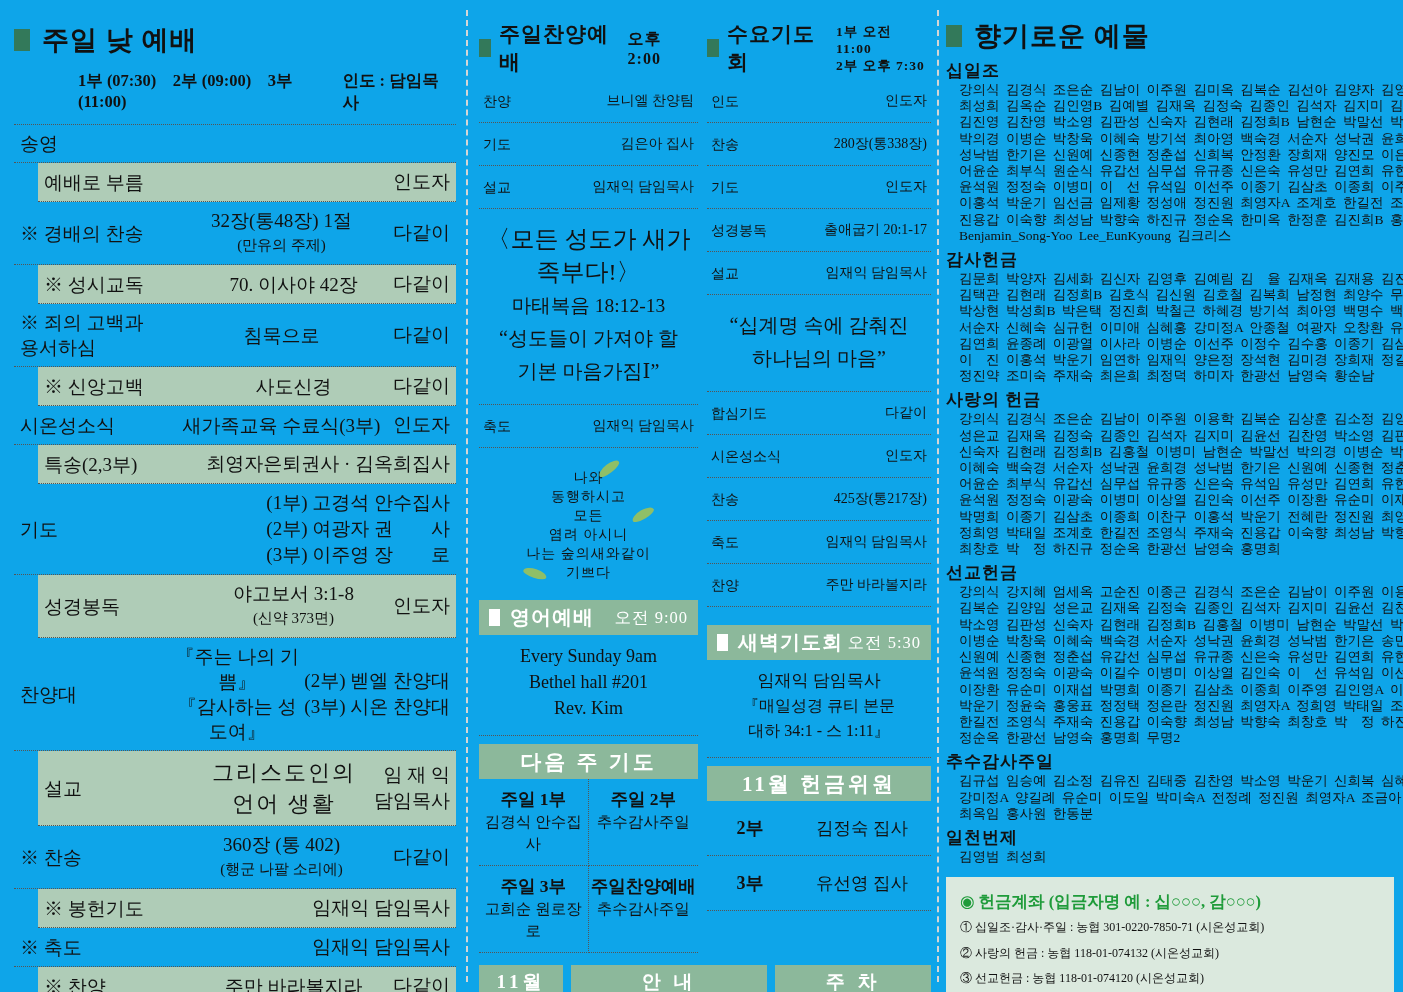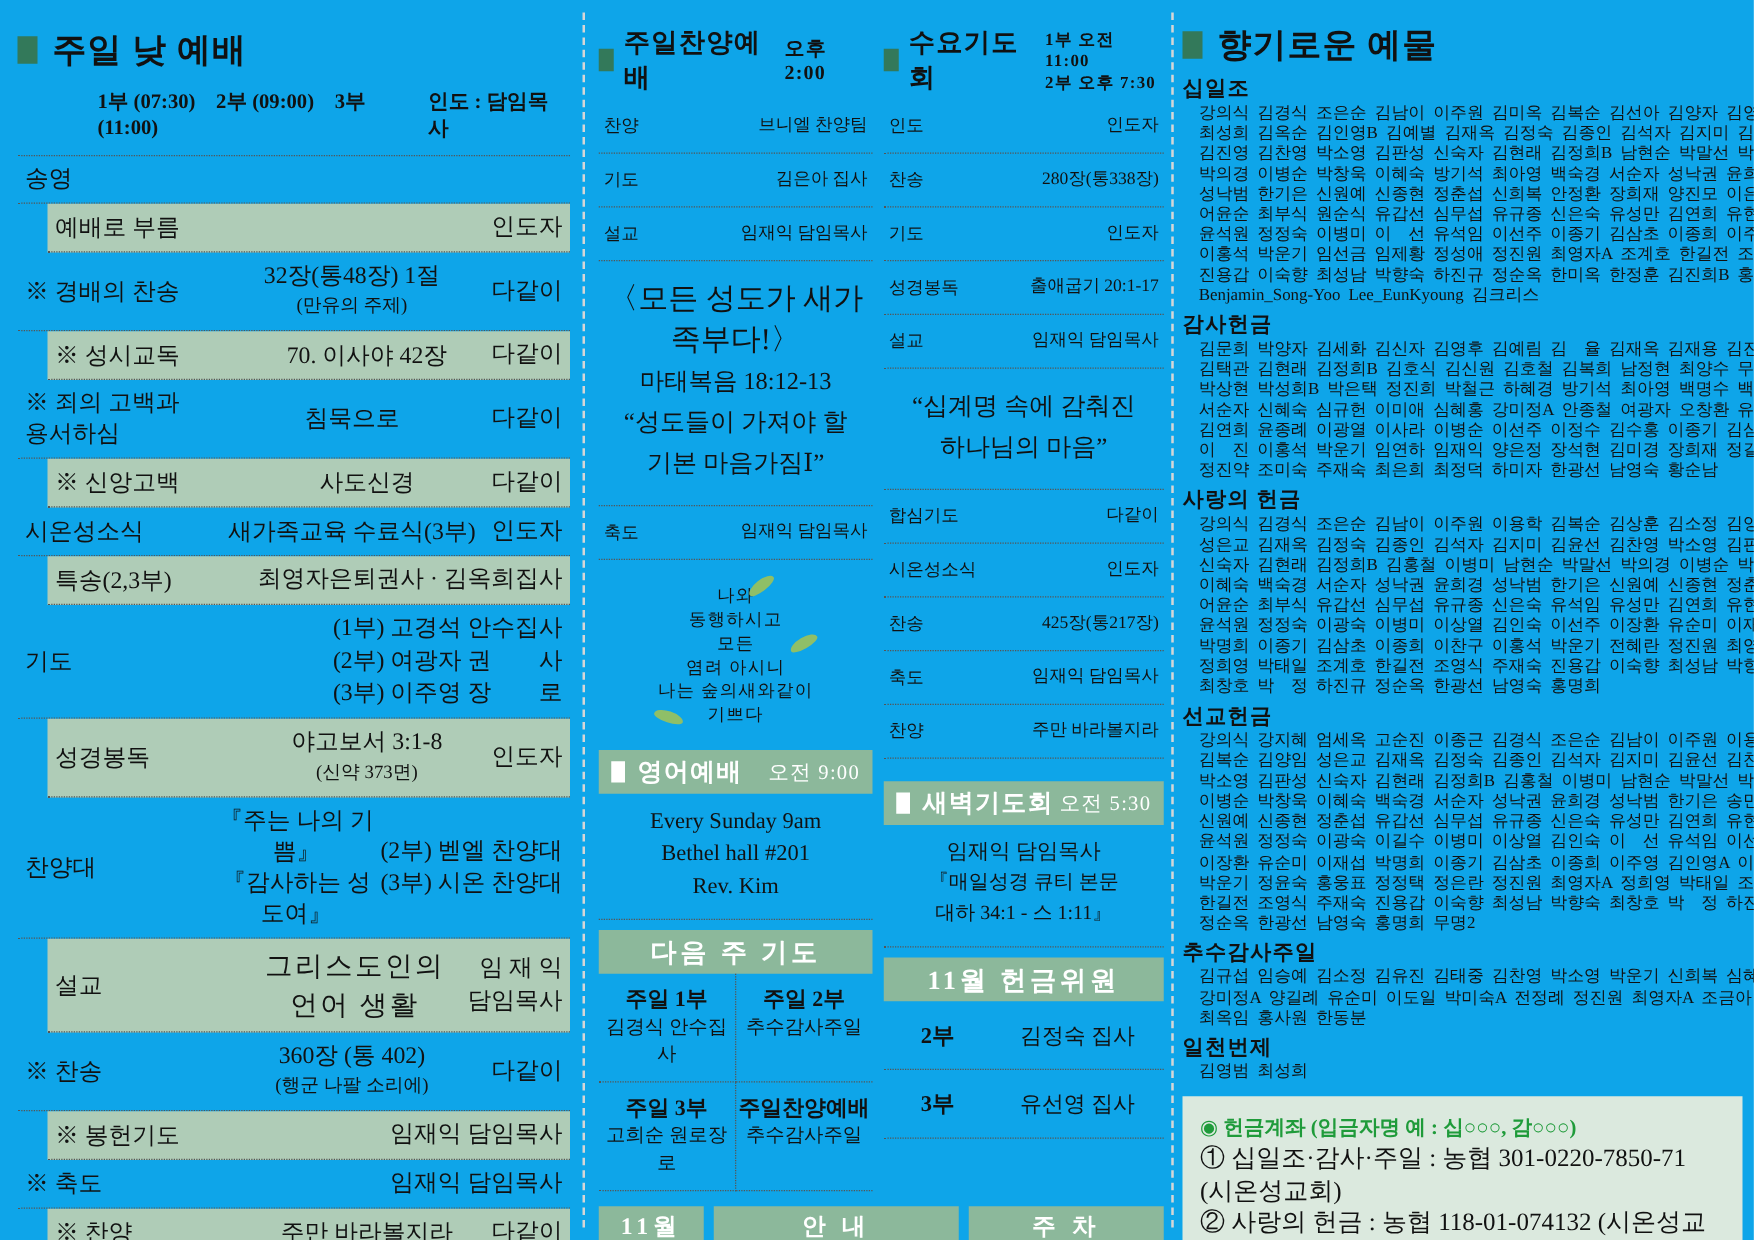--- a/index.html
+++ b/index.html
@@ -74,21 +74,21 @@
   .nov-table{margin-top:12px;}
   .nov-head{display:flex;gap:8px;}
   .nh{background:var(--banner-green);color:#fff;font-weight:bold;font-size:19px;text-align:center;height:33px;line-height:33px;letter-spacing:4px;}
   .nh-month{width:84px;}.nh-guide{flex:1;}.nh-park{width:156px;}
 
   .off-sec{margin-top:5px;}
   .off-h{font-size:17px;font-weight:bold;line-height:22px;letter-spacing:1px;}
   .names-line{font-size:13.5px;line-height:16.2px;padding-left:13px;word-spacing:3px;white-space:nowrap;}
   .acct-box{background:var(--box-bg);margin-top:12px;padding:12px 14px;}
   .acct-head{color:var(--accent-green);font-weight:bold;font-size:16.5px;line-height:26px;}
-  .acct-line{font-size:20px;line-height:25.5px;}
+  .acct-line{font-size:12px;line-height:25.5px;}
 </style>
 </head>
 <body>
 
 <div class="page">
 
   <section class="col1">
     <div class="sec-title">
       <span class="sq"></span>
       <span>주일 낮 예배</span>

